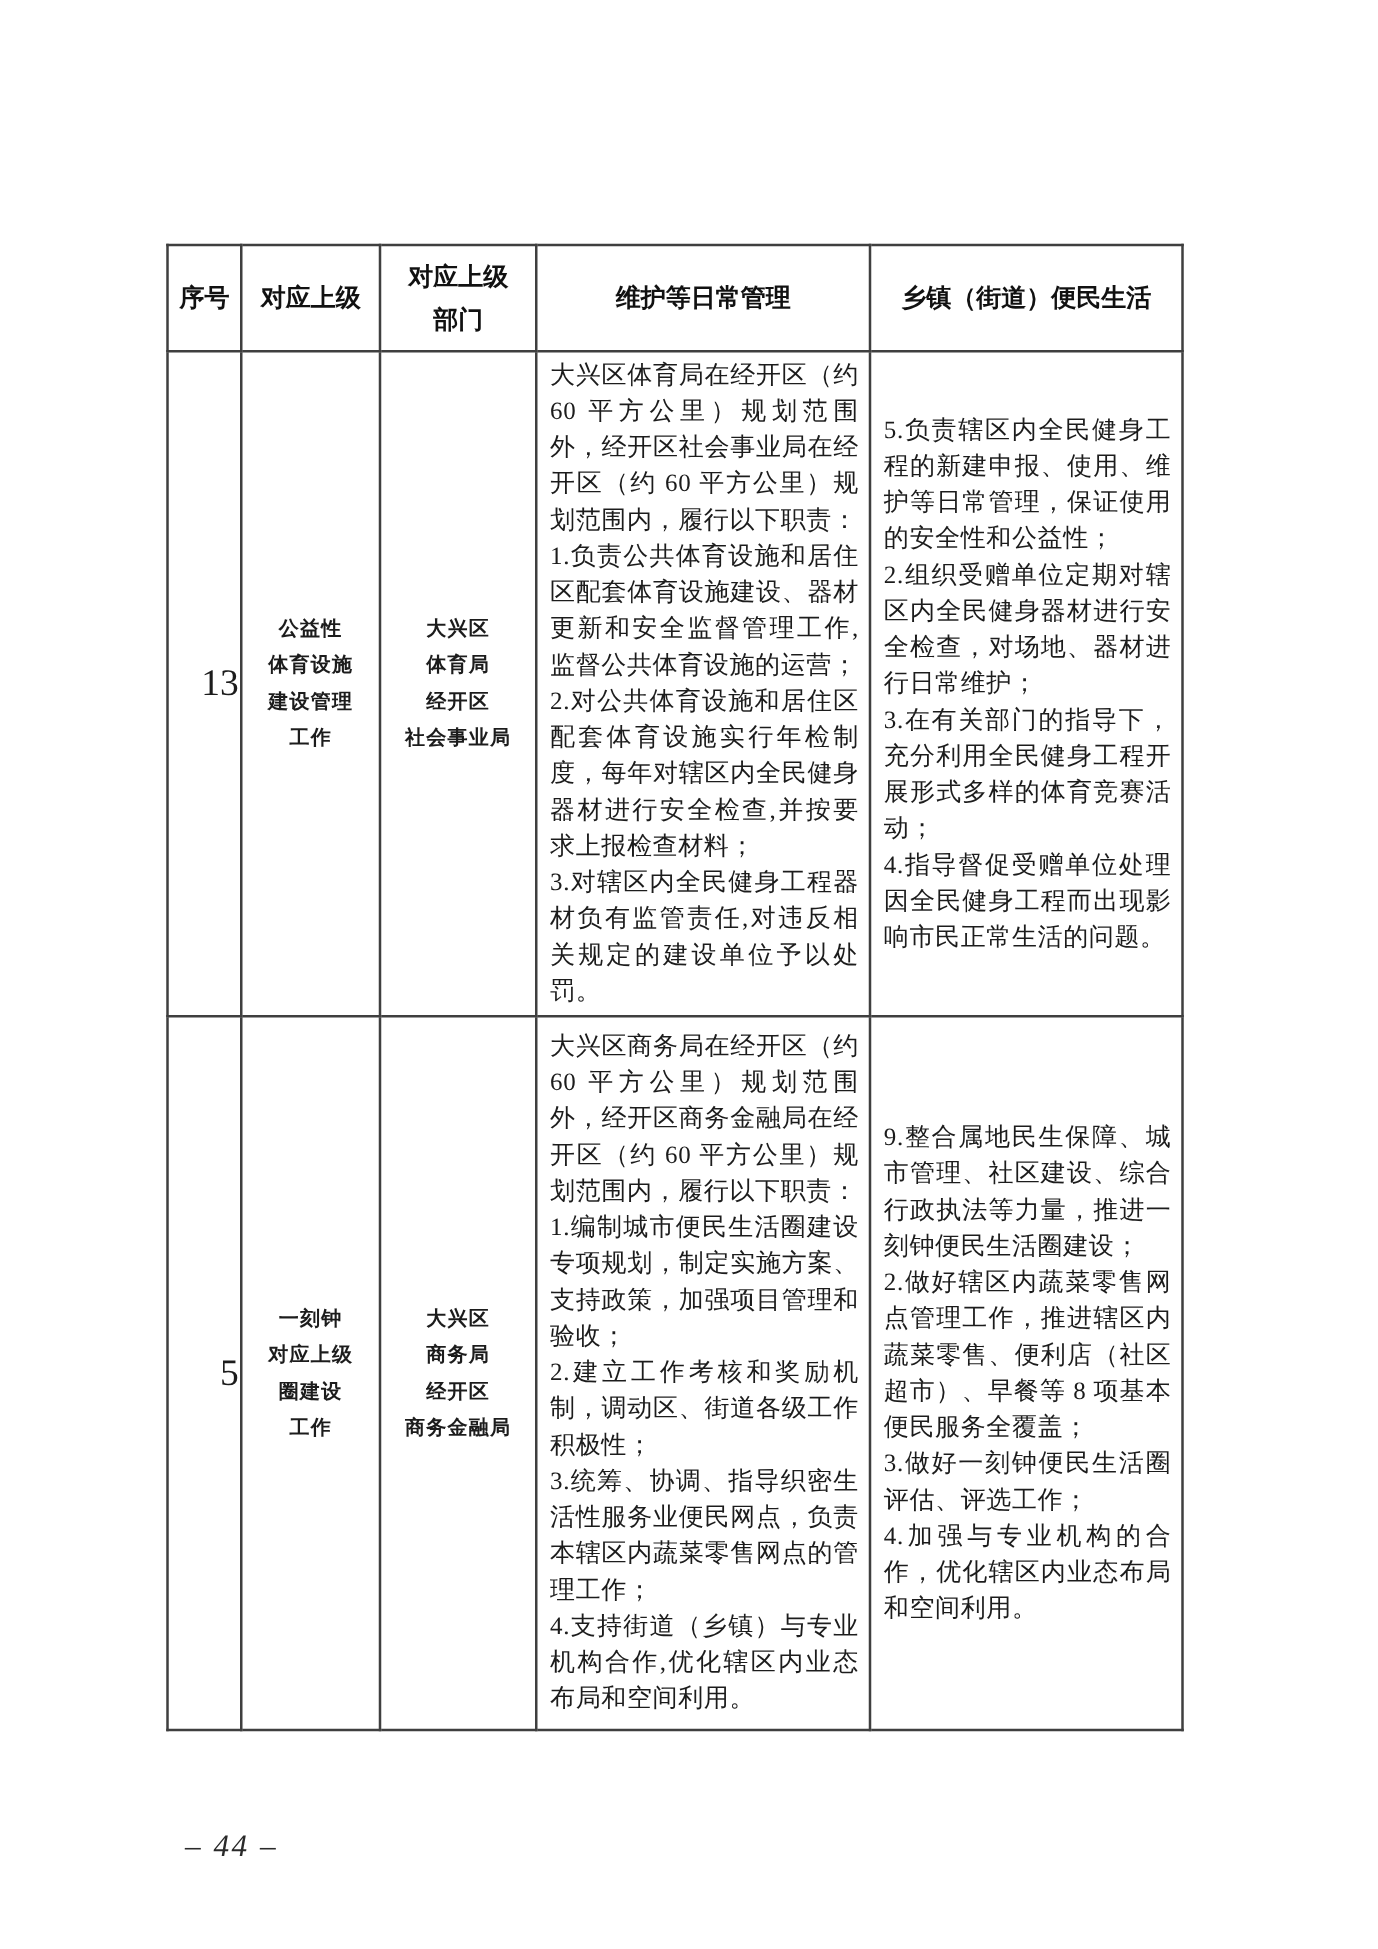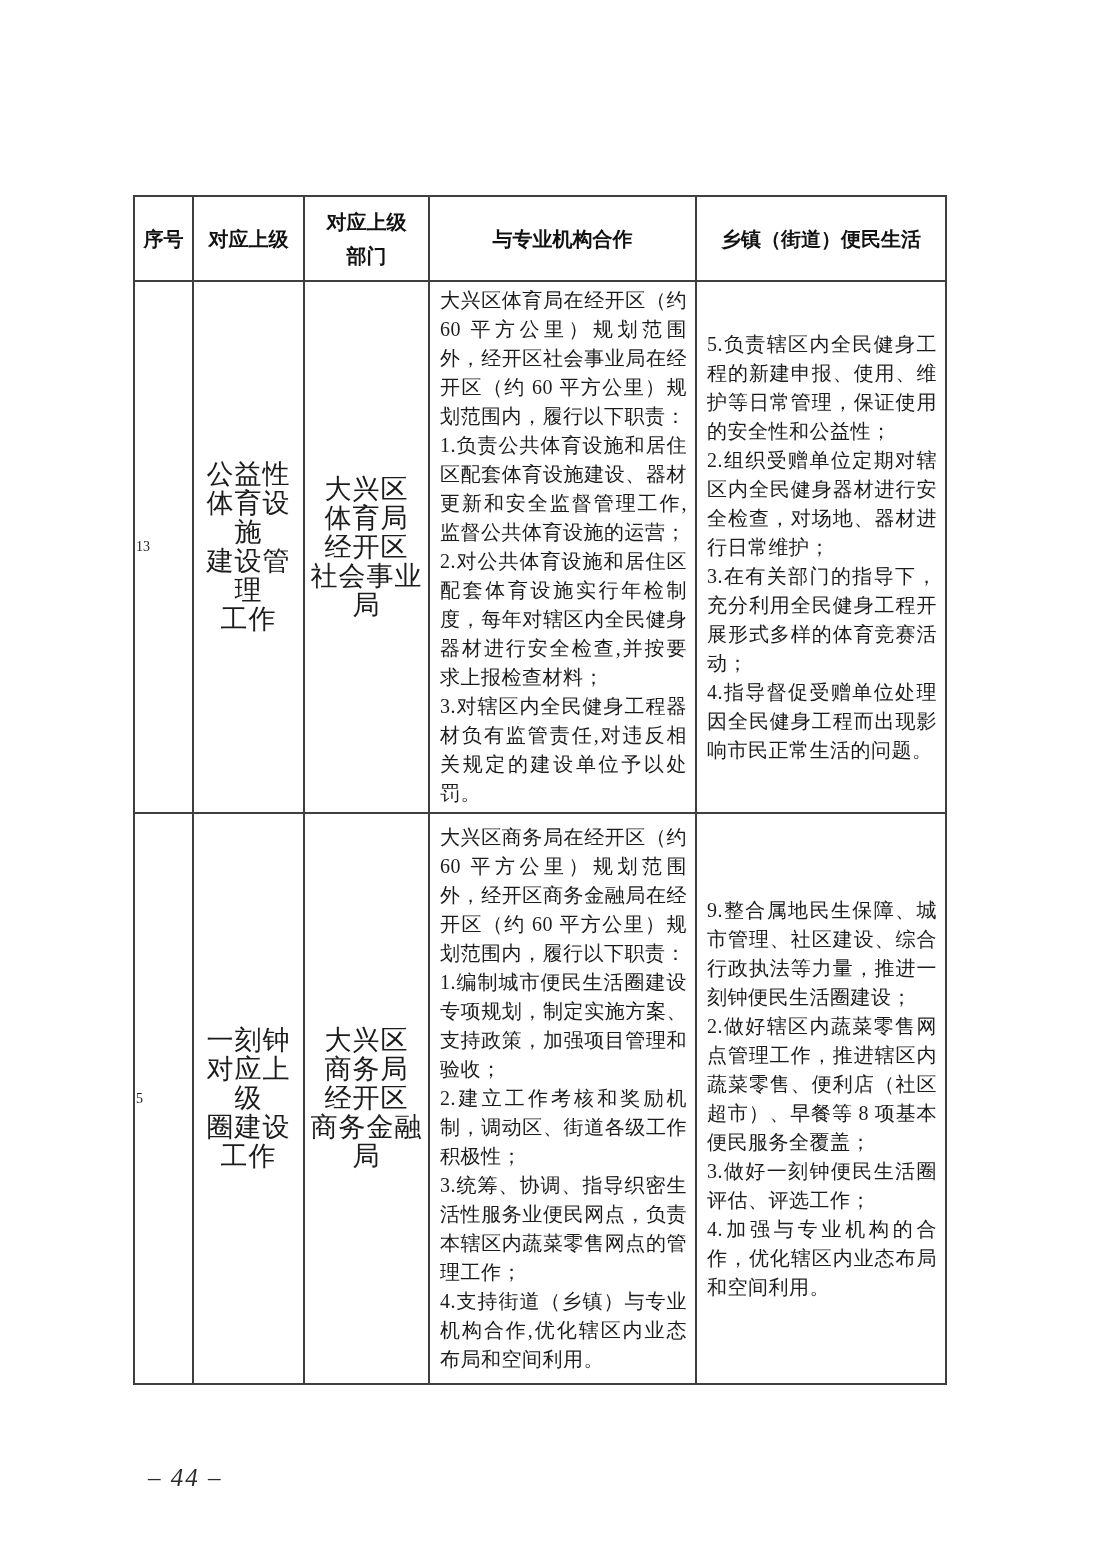--- a/index.html
+++ b/index.html
@@ -34,31 +34,32 @@
     line-height:34px;
     text-align:center;
     color:#111111;
     padding:2px 4px;
     white-space:pre-line;
     height:79px;
   }
   tr.row-13 > td { height:490px; }
   tr.row-14 > td { height:529px; }
   .cell-seq {
-    text-align:left;
-    font-size:14px;
+    text-align:right;
+    font-size:30px;
     margin-top:32px;
   }
   .cell-center {
     text-align:center;
-    font-size:27px;
+    font-size:16px;
     line-height:29px;
     white-space:pre-line;
     letter-spacing:1px;
     padding:20px 4px;
+    font-weight:bold;
   }
   .cell-text {
     font-size:20px;
     line-height:29px;
     text-align:justify;
     white-space:pre-wrap;
     letter-spacing:0.5px;
     padding:4px 8px 4px 10px;
   }
   .page-number {
@@ -82,21 +83,21 @@
       <col style="width:125px">
       <col style="width:267px">
       <col style="width:250px">
     </colgroup>
     <tbody>
         <tr class="header-row">
       <th>序号</th>
       <th>对应上级</th>
       <th>对应上级
 部门</th>
-      <th>与专业机构合作</th>
+      <th>维护等日常管理</th>
       <th>乡镇（街道）便民生活</th>
     </tr>
     <tr class="row-13">
       <td class="cell-seq">13</td>
       <td class="cell-center">公益性
 体育设施
 建设管理
 工作</td>
       <td class="cell-center">大兴区
 体育局

